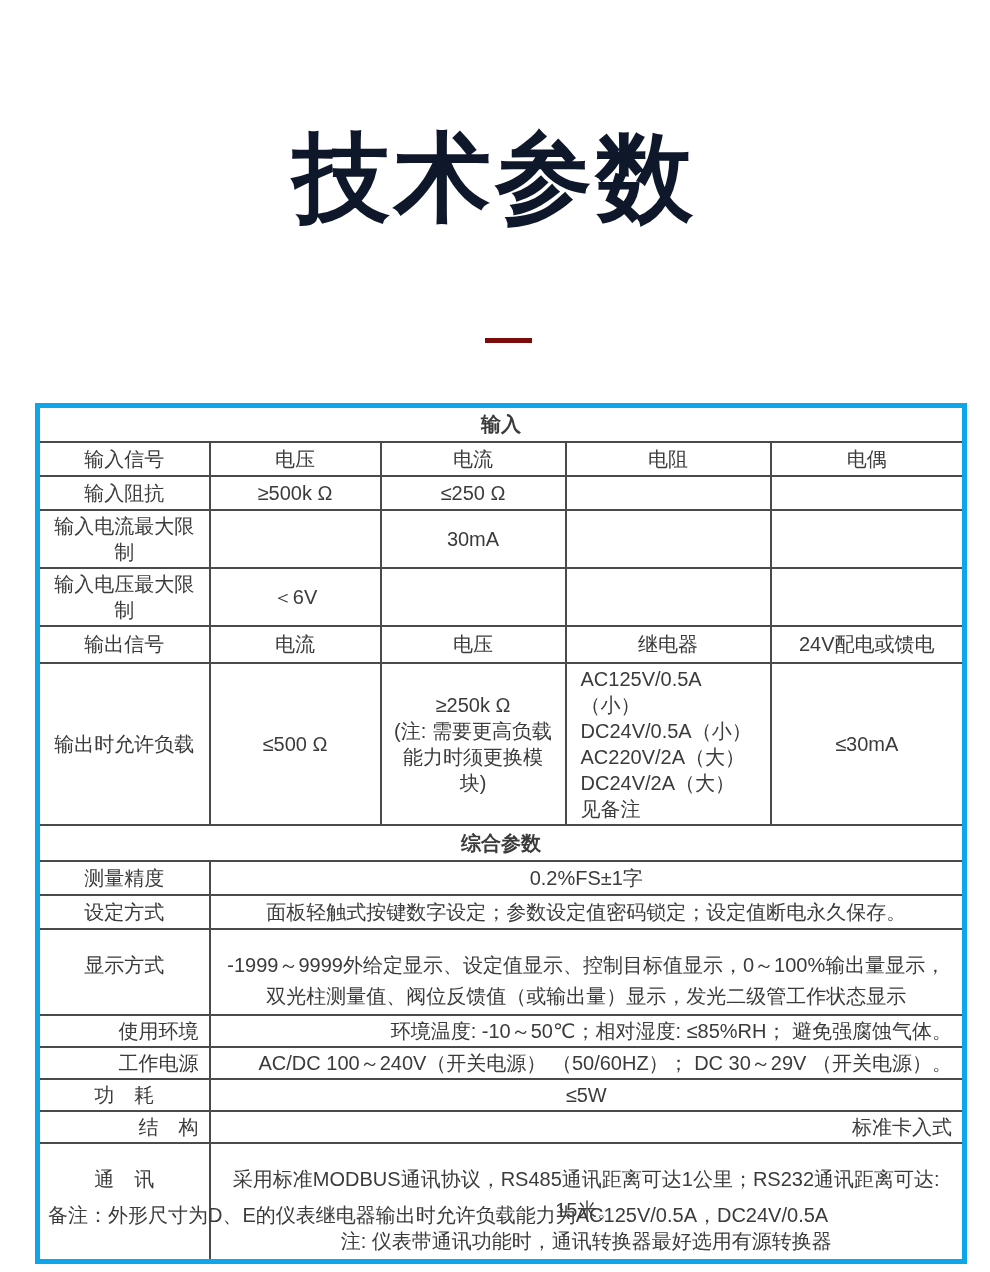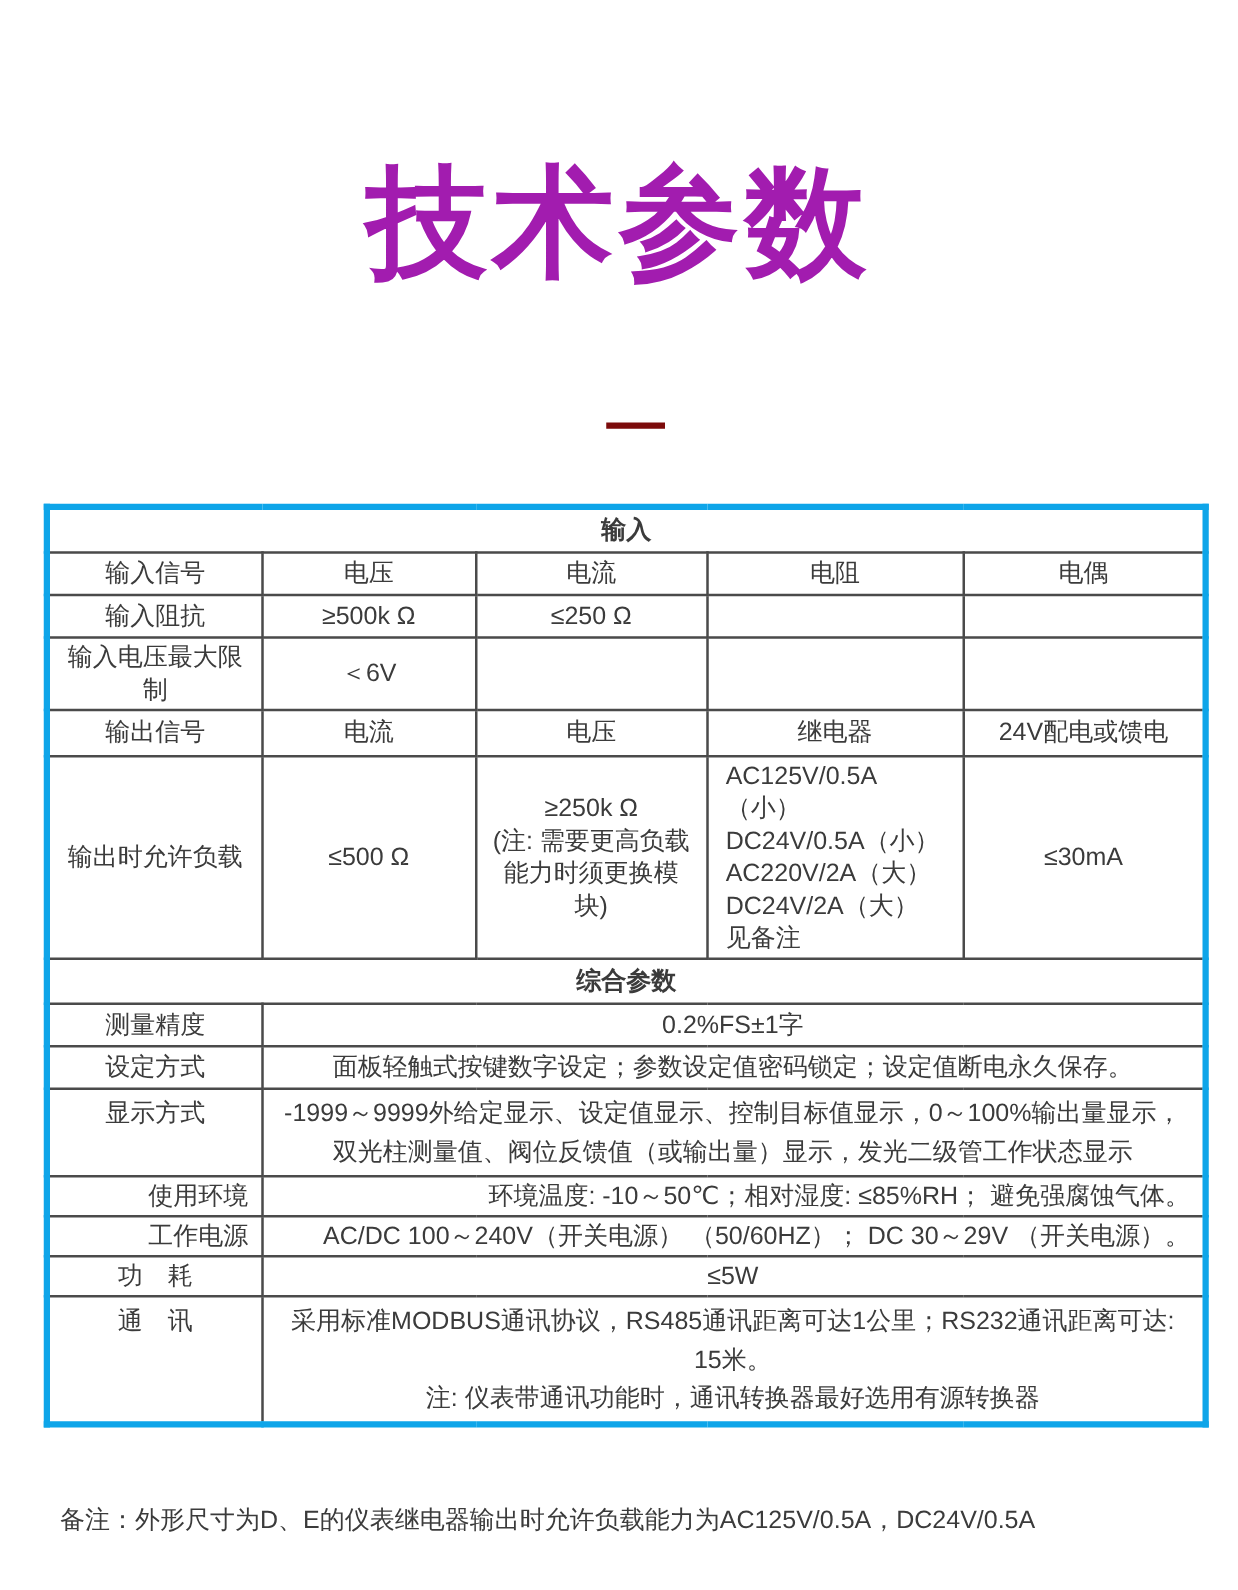--- a/index.html
+++ b/index.html
@@ -5,21 +5,21 @@
   * { margin:0; padding:0; box-sizing:border-box; }
   html,body { background:#ffffff; }
   body {
     width:990px; height:1272px; position:relative;
     font-family:"Liberation Sans","DejaVu Sans",sans-serif;
     color:#3b3b3b;
   }
   .page-title {
     position:absolute; top:122px; left:0; width:990px;
     text-align:center; font-size:97px; line-height:1.15;
-    font-weight:900; letter-spacing:4px; color:#a21caf;
+    font-weight:900; letter-spacing:4px; color:#0f172a;
   }
   .title-underline {
     position:absolute; top:338px; left:485px;
     width:47px; height:5px; background:#7c0b0b;
   }
   .spec-table-wrap { position:absolute; top:403px; left:35px; width:927px; }
   table.spec {
     width:927px; border-collapse:collapse; table-layout:fixed;
     border:5px solid #0ea5e9;
   }
@@ -33,21 +33,21 @@
   td.sec-hdr {
     text-align:left; font-weight:bold; font-size:21px;
     height:36px; padding-left:12px;
   }
   td.left   { text-align:left; padding-left:12px;border-radius:13px; }
   tr.r-in  td { height:34px; }
   tr.r-outsig td { height:37px; }
   tr.r-load td { height:134px; line-height:26px; }
   tr.r-load td.relay { text-align:left; padding-left:14px; }
   tr.r-comp td { height:34px; }
-  tr.r-comp2 td { height:62px; line-height:31px; vertical-align:top; padding-top:4px; }
+  tr.r-comp2 td { height:62px; line-height:31px; vertical-align:top; padding-top:20px; }
   tr.r-short td { height:29px;text-align:right; }
   tr.r-short2 td { height:27px; }
   td.val { text-align:left; padding-left:12px; }
   .footnote {
     position:absolute; top:1202px; left:48px;
     font-size:20px; color:#3b3b3b;
   }
 </style>
 </head>
 <body>
@@ -73,20 +73,27 @@
       <td class="left">输入信号</td>
       <td>电压</td>
       <td>电流</td>
       <td>电阻</td>
       <td>电偶</td>
     </tr>
     <tr class="r-in">
       <td class="left">输入阻抗</td>
       <td>≥500k Ω</td>
       <td>≤250 Ω</td>
+      <td></td>
+      <td></td>
+    </tr>
+    <tr class="r-in">
+      <td class="left">输入电流最大限制</td>
+      <td></td>
+      <td>30mA</td>
       <td></td>
       <td></td>
     </tr>
     <tr class="r-in">
       <td class="left">输入电压最大限制</td>
       <td>＜6V</td>
       <td></td>
       <td></td>
       <td></td>
     </tr>
@@ -133,20 +140,24 @@
       <td colspan="4" class="val">环境温度: -10～50℃；相对湿度: ≤85%RH； 避免强腐蚀气体。</td>
     </tr>
     <tr class="r-short">
       <td>工作电源</td>
       <td colspan="4" class="val">AC/DC 100～240V（开关电源） （50/60HZ）； DC 30～29V （开关电源）。</td>
     </tr>
     <tr class="r-short2">
       <td>功　耗</td>
       <td colspan="4" class="val">≤5W</td>
     </tr>
+    <tr class="r-short">
+      <td>结　构</td>
+      <td colspan="4" class="val">标准卡入式</td>
+    </tr>
     <tr class="r-comp2">
       <td>通　讯</td>
       <td colspan="4" class="val">采用标准MODBUS通讯协议，RS485通讯距离可达1公里；RS232通讯距离可达: 15米。
 注: 仪表带通讯功能时，通讯转换器最好选用有源转换器</td>
     </tr>
   </tbody>
     </table>
 </div>
 
 <div class="footnote">备注：外形尺寸为D、E的仪表继电器输出时允许负载能力为AC125V/0.5A，DC24V/0.5A</div>

